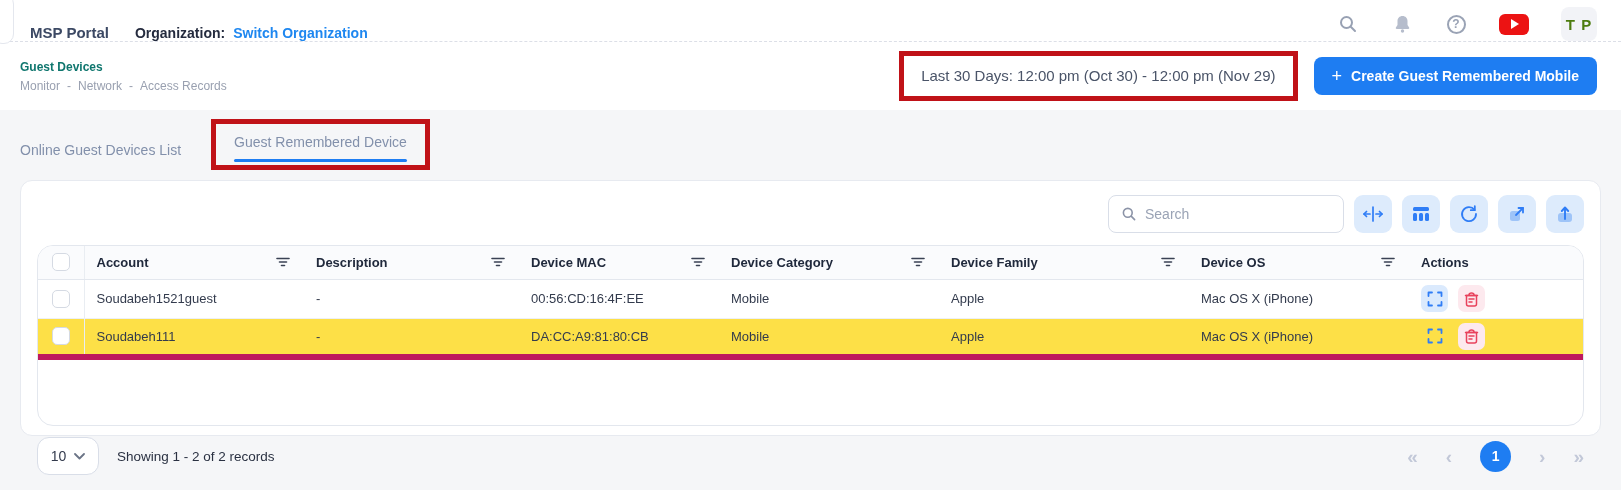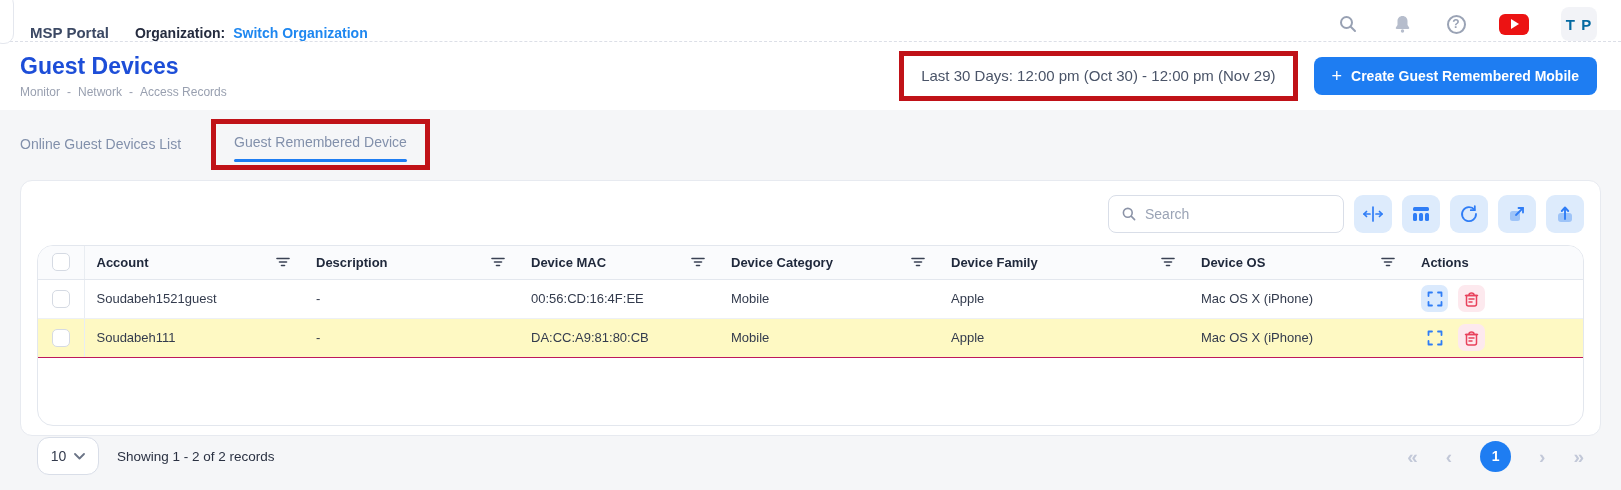--- a/index.html
+++ b/index.html
@@ -11,56 +11,56 @@
   .topbar { height:42px; background:#fff; border-bottom:1px dashed #dcdfe7; display:flex; align-items:flex-end; padding:0 24px 0 30px; position:relative; }
   .side-sliver { position:absolute; left:-8px; top:-6px; width:22px; height:50px; background:#fff; border:1px solid #e4e7ee; border-radius:10px; }
   .brand { font-size:15px; font-weight:700; color:#3c4964; margin-right:26px; }
   .org-label { font-size:14px; font-weight:700; color:#242b3e; margin-right:8px; }
   .org-link { font-size:14px; font-weight:700; color:#1e87f0; cursor:pointer; }
   .topbar-right { margin-left:auto; display:flex; align-items:center; gap:32px; }
   .t-icon { width:22px; height:22px; display:flex; align-items:center; justify-content:center; cursor:pointer; }
   .help-circle { width:19px; height:19px; border:2px solid #9aa3b5; border-radius:50%; color:#9aa3b5; font-size:12px; font-weight:700; display:flex; align-items:center; justify-content:center; }
   .yt { width:30px; height:21px; background:#ec1313; border-radius:6px; display:flex; align-items:center; justify-content:center; }
   .yt-play { width:0; height:0; border-left:8px solid #fff; border-top:5px solid transparent; border-bottom:5px solid transparent; margin-left:2px; }
-  .avatar { width:36px; height:34px; background:#f2f3f7; border-radius:8px; display:flex; align-items:center; justify-content:center; font-size:15px; font-weight:700; color:#0369a1; letter-spacing:1px; cursor:pointer; }
+  .avatar { width:36px; height:34px; background:#f2f3f7; border-radius:8px; display:flex; align-items:center; justify-content:center; font-size:15px; font-weight:700; color:#4d7c0f; letter-spacing:1px; cursor:pointer; }
 
   
   .page-header { height:68px; background:#fff; display:flex; align-items:center; padding:0 24px 0 20px; }
   .ph-left {}
-  .page-title { font-size:23px; font-weight:700; color:#1d4ed8; margin-bottom:5px; }
+  .page-title { font-size:12px; font-weight:700; color:#0f766e; margin-bottom:5px; }
   .breadcrumb { font-size:12px; color:#99a0b0; font-weight:500; display:flex; gap:7px; }
   .ph-right { margin-left:auto; display:flex; align-items:center; gap:16px; }
   .date-annotation { border:5px solid #c01218; background:#fff; padding:11px 17px; }
   .date-range { font-size:15px; font-weight:500; color:#4a5468; white-space:nowrap; cursor:pointer; }
   .create-btn { background:#1e7df2; color:#fff; border:none; border-radius:8px; height:38px; padding:0 18px; font-family:inherit; font-size:14px; font-weight:700; display:flex; align-items:center; gap:9px; cursor:pointer; }
   .create-btn .plus { font-size:18px; font-weight:400; line-height:1; }
 
   
-  .tabs-row { display:flex; align-items:center; padding:12px 20px 0; gap:0; }
+  .tabs-row { display:flex; align-items:flex-end; padding:12px 20px 0; gap:0; }
   .tab { font-size:14px; font-weight:500; color:#8290ab; cursor:pointer; padding-top:8px; }
   .tab .tab-underline { height:3px; border-radius:2px; background:transparent; margin-top:9px; }
   .tab.active .tab-underline { background:#1e7df2; }
   .tab-annotation { border:5px solid #c01218; padding:10px 18px 3px 18px; margin:-3px 0 0 30px; }
 
   
   .card { margin:10px 20px 4px; width:1581px; height:256px; background:#fff; border:1px solid #e7eaf0; border-radius:12px; }
   .card-toolbar { display:flex; justify-content:flex-end; align-items:center; gap:10px; padding:14px 16px 12px; }
   .search-box { width:236px; height:38px; border:1px solid #d9dee8; border-radius:8px; display:flex; align-items:center; padding:0 12px; gap:8px; background:#fff; }
   .search-box input { border:none; outline:none; flex:1; font-family:inherit; font-size:14px; color:#333b4d; background:transparent; }
   .search-box input::placeholder { color:#9aa3b5; }
   .tool-btn { width:38px; height:38px; border:none; border-radius:9px; background:#ddebfc; display:flex; align-items:center; justify-content:center; cursor:pointer; }
 
   
   .table-wrap { margin:0 16px; height:181px; border:1px solid #e3e7ee; border-radius:16px; overflow:hidden; background:#fff; }
   table { width:100%; border-collapse:collapse; table-layout:fixed; }
   thead th { background:#fafbfd; border-bottom:1px solid #e3e7ee; height:33px; text-align:left; padding:0 12px; font-size:13px; font-weight:700; color:#20293c; }
   thead th .th-inner { display:flex; align-items:center; justify-content:space-between; }
   tbody td { height:39px; padding:0 12px; font-size:13px; color:#333b4d; }
   tr.row-0 td { border-bottom:1px solid #edf0f5; background:#fff; }
-  tr.row-1 td { background:#fef9c3; border-bottom:1px solid #be185d; }
+  tr.row-1 td { background:#fde047; border-bottom:6px solid #be185d; }
   .chk-col { border-right:1px solid #e9edf2 !important; }
   .checkbox { width:18px; height:18px; border:1.5px solid #d5dae3; border-radius:5px; background:#fff; cursor:pointer; margin:0 auto; }
   .filter-btn { background:none; border:none; cursor:pointer; display:flex; align-items:center; padding:2px; }
   .actions-cell { display:flex; align-items:center; gap:10px; }
   .act-btn { width:27px; height:27px; border:none; border-radius:7px; display:flex; align-items:center; justify-content:center; cursor:pointer; }
   .act-expand { background:#dbeafd; }
   .act-delete { background:#fde9ee; }
 
   
   .card-footer { display:flex; align-items:center; padding:11px 16px 0; }

